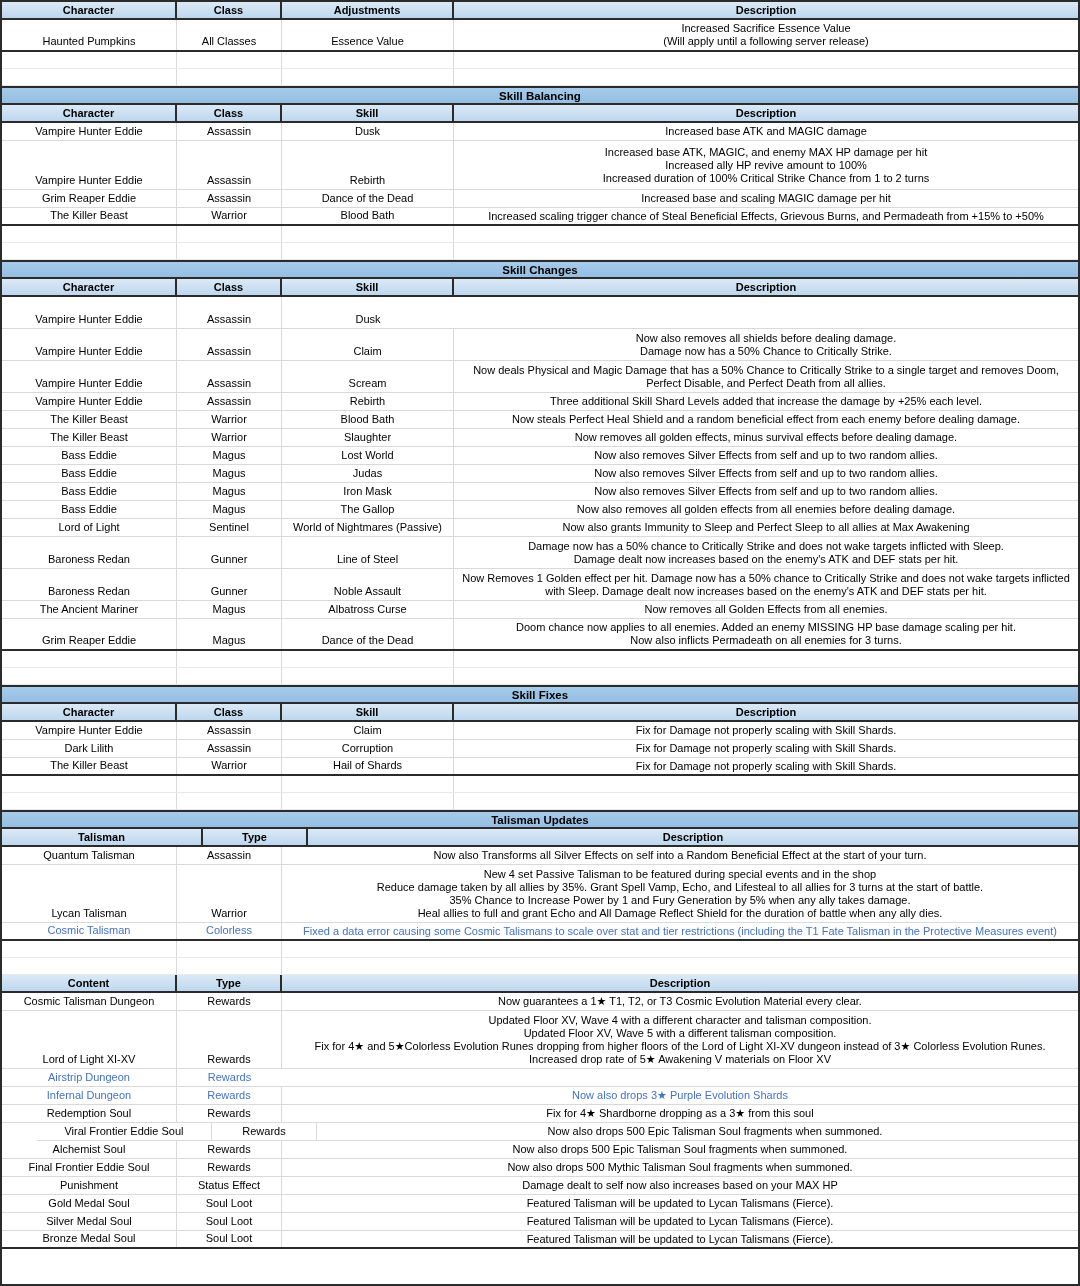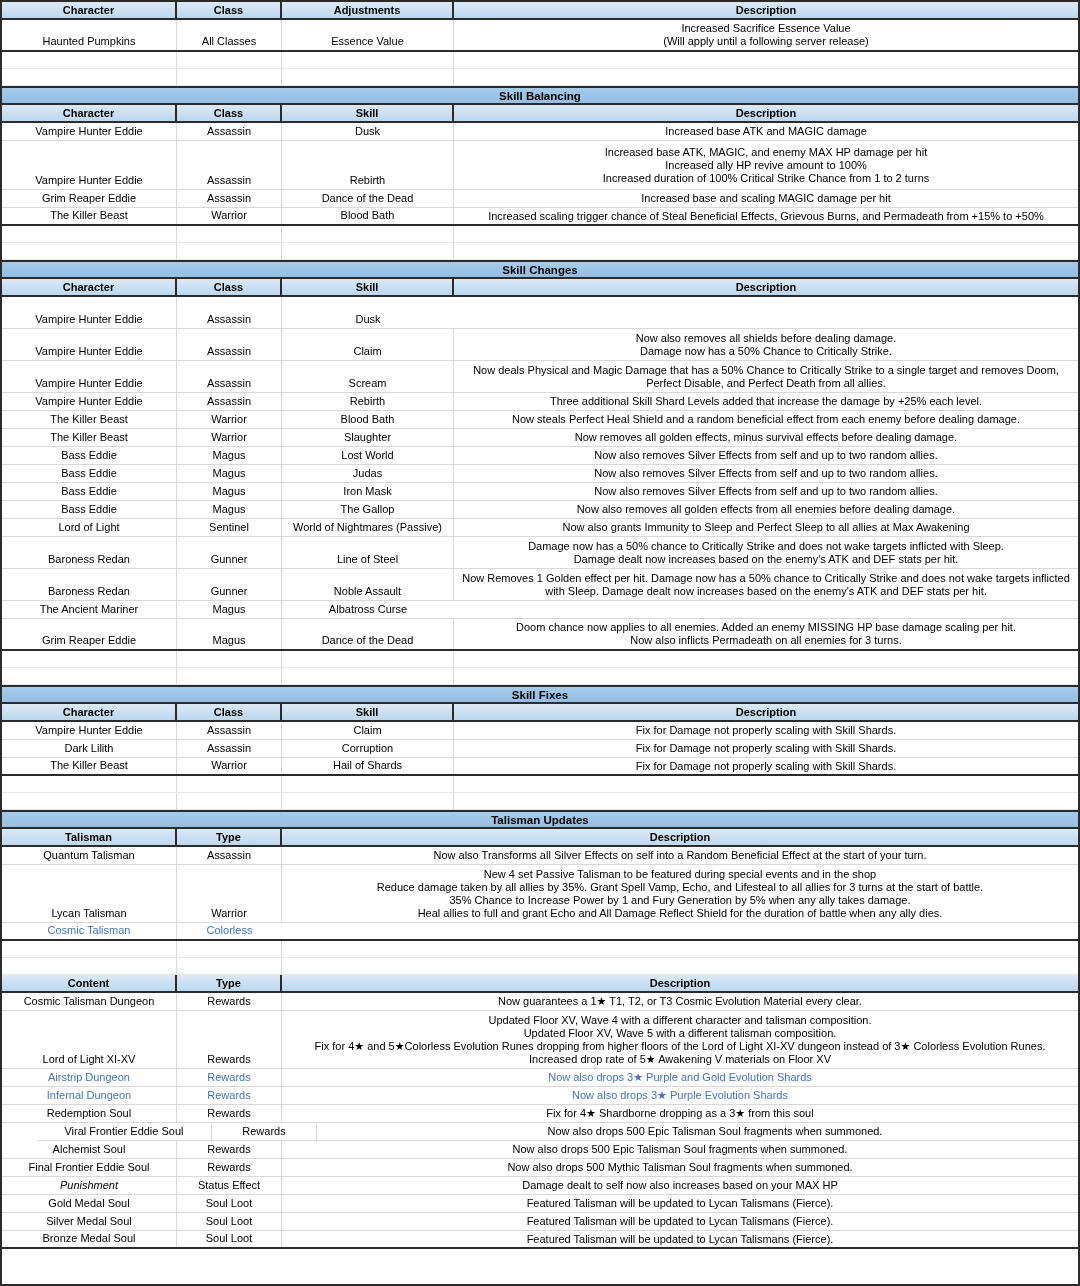--- a/index.html
+++ b/index.html
@@ -213,20 +213,21 @@
       <div class="cell keycol" style="width: 175px;">Baroness Redan</div>
       <div class="cell keycol" style="width: 105px;">Gunner</div>
       <div class="cell keycol" style="width: 172px;">Noble Assault</div>
       <div class="cell desc" style="flex: 1 1 0%;">Now Removes 1 Golden effect per hit. Damage now has a 50% chance to Critically Strike and does not wake targets inflicted
 with Sleep. Damage dealt now increases based on the enemy's ATK and DEF stats per hit.</div>
     </div>
     <div class="row data" style="height: 18px;">
       <div class="cell keycol" style="width: 175px;">The Ancient Mariner</div>
       <div class="cell keycol" style="width: 105px;">Magus</div>
       <div class="cell keycol" style="width: 172px;">Albatross Curse</div>
+      <div class="cell desc" style="flex: 1 1 0%;">Now removes all Golden Effects from all enemies.</div>
     </div>
     <div class="row data lastrow" style="height: 32px;">
       <div class="cell keycol" style="width: 175px;">Grim Reaper Eddie</div>
       <div class="cell keycol" style="width: 105px;">Magus</div>
       <div class="cell keycol" style="width: 172px;">Dance of the Dead</div>
       <div class="cell desc" style="flex: 1 1 0%;">Doom chance now applies to all enemies. Added an enemy MISSING HP base damage scaling per hit.
 Now also inflicts Permadeath on all enemies for 3 turns.</div>
     </div>
     <div class="row empty">
       <div class="cell" style="width: 175px;"></div>
@@ -272,40 +273,41 @@
       <div class="cell" style="flex: 1 1 0%;"></div>
     </div>
     <div class="row empty">
       <div class="cell" style="width: 175px;"></div>
       <div class="cell" style="width: 105px;"></div>
       <div class="cell" style="width: 172px;"></div>
       <div class="cell" style="flex: 1 1 0%;"></div>
     </div>
     <div class="sec-title bt">Talisman Updates</div>
     <div class="row hdr">
-      <div class="cell" style="width: 175px;">Talisman</div>
+      <div class="cell" style="width: 201px;">Talisman</div>
       <div class="cell" style="width: 105px;">Type</div>
       <div class="cell" style="flex: 1 1 0%;">Description</div>
     </div>
     <div class="row data" style="height: 18px;">
       <div class="cell keycol" style="width: 175px;">Quantum Talisman</div>
       <div class="cell keycol" style="width: 105px;">Assassin</div>
       <div class="cell desc" style="flex: 1 1 0%;">Now also Transforms all Silver Effects on self into a Random Beneficial Effect at the start of your turn.</div>
     </div>
     <div class="row data" style="height: 58px;">
       <div class="cell keycol" style="width: 175px;">Lycan Talisman</div>
       <div class="cell keycol" style="width: 105px;">Warrior</div>
       <div class="cell desc" style="flex: 1 1 0%;">New 4 set Passive Talisman to be featured during special events and in the shop
 Reduce damage taken by all allies by 35%. Grant Spell Vamp, Echo, and Lifesteal to all allies for 3 turns at the start of battle.
 35% Chance to Increase Power by 1 and Fury Generation by 5% when any ally takes damage.
 Heal allies to full and grant Echo and All Damage Reflect Shield for the duration of battle when any ally dies.</div>
     </div>
     <div class="row data lastrow" style="height: 18px; color: rgb(68, 114, 196);">
       <div class="cell keycol" style="width: 175px;">Cosmic Talisman</div>
       <div class="cell keycol" style="width: 105px;">Colorless</div>
+      <div class="cell desc" style="flex: 1 1 0%;">Fixed a data error causing some Cosmic Talismans to scale over stat and tier restrictions (including the T1 Fate Talisman in the Protective Measures event)</div>
     </div>
     <div class="row empty">
       <div class="cell" style="width: 175px;"></div>
       <div class="cell" style="width: 105px;"></div>
       <div class="cell" style="flex: 1 1 0%;"></div>
     </div>
     <div class="row empty">
       <div class="cell" style="width: 175px;"></div>
       <div class="cell" style="width: 105px;"></div>
       <div class="cell" style="flex: 1 1 0%;"></div>
@@ -324,21 +326,20 @@
       <div class="cell keycol" style="width: 175px;">Lord of Light XI-XV</div>
       <div class="cell keycol" style="width: 105px;">Rewards</div>
       <div class="cell desc" style="flex: 1 1 0%;">Updated Floor XV, Wave 4 with a different character and talisman composition.
 Updated Floor XV, Wave 5 with a different talisman composition.
 Fix for 4★ and 5★Colorless Evolution Runes dropping from higher floors of the Lord of Light XI-XV dungeon instead of 3★ Colorless Evolution Runes.
 Increased drop rate of 5★ Awakening V materials on Floor XV</div>
     </div>
     <div class="row data" style="height: 18px; color: rgb(68, 114, 196);">
       <div class="cell keycol" style="width: 175px;">Airstrip Dungeon</div>
       <div class="cell keycol" style="width: 105px;">Rewards</div>
-      <div class="cell desc" style="flex: 1 1 0%;">Now also drops 3★ Purple and Gold Evolution Shards</div>
     </div>
     <div class="row data" style="height: 18px; color: rgb(68, 114, 196);">
       <div class="cell keycol" style="width: 175px;">Infernal Dungeon</div>
       <div class="cell keycol" style="width: 105px;">Rewards</div>
       <div class="cell desc" style="flex: 1 1 0%;">Now also drops 3★ Purple Evolution Shards</div>
     </div>
     <div class="row data" style="height: 18px;">
       <div class="cell keycol" style="width: 175px;">Redemption Soul</div>
       <div class="cell keycol" style="width: 105px;">Rewards</div>
       <div class="cell desc" style="flex: 1 1 0%;">Fix for 4★ Shardborne dropping as a 3★ from this soul</div>
@@ -352,21 +353,21 @@
       <div class="cell keycol" style="width: 175px;">Alchemist Soul</div>
       <div class="cell keycol" style="width: 105px;">Rewards</div>
       <div class="cell desc" style="flex: 1 1 0%;">Now also drops 500 Epic Talisman Soul fragments when summoned.</div>
     </div>
     <div class="row data" style="height: 18px;">
       <div class="cell keycol" style="width: 175px;">Final Frontier Eddie Soul</div>
       <div class="cell keycol" style="width: 105px;">Rewards</div>
       <div class="cell desc" style="flex: 1 1 0%;">Now also drops 500 Mythic Talisman Soul fragments when summoned.</div>
     </div>
     <div class="row data" style="height: 18px;">
-      <div class="cell keycol" style="width: 175px; font-style: italic;">Punishment</div>
+      <div class="cell keycol" style="width: 175px;">Punishment</div>
       <div class="cell keycol" style="width: 105px;">Status Effect</div>
       <div class="cell desc" style="flex: 1 1 0%;">Damage dealt to self now also increases based on your MAX HP</div>
     </div>
     <div class="row data" style="height: 18px;">
       <div class="cell keycol" style="width: 175px;">Gold Medal Soul</div>
       <div class="cell keycol" style="width: 105px;">Soul Loot</div>
       <div class="cell desc" style="flex: 1 1 0%;">Featured Talisman will be updated to Lycan Talismans (Fierce).</div>
     </div>
     <div class="row data" style="height: 18px;">
       <div class="cell keycol" style="width: 175px;">Silver Medal Soul</div>

